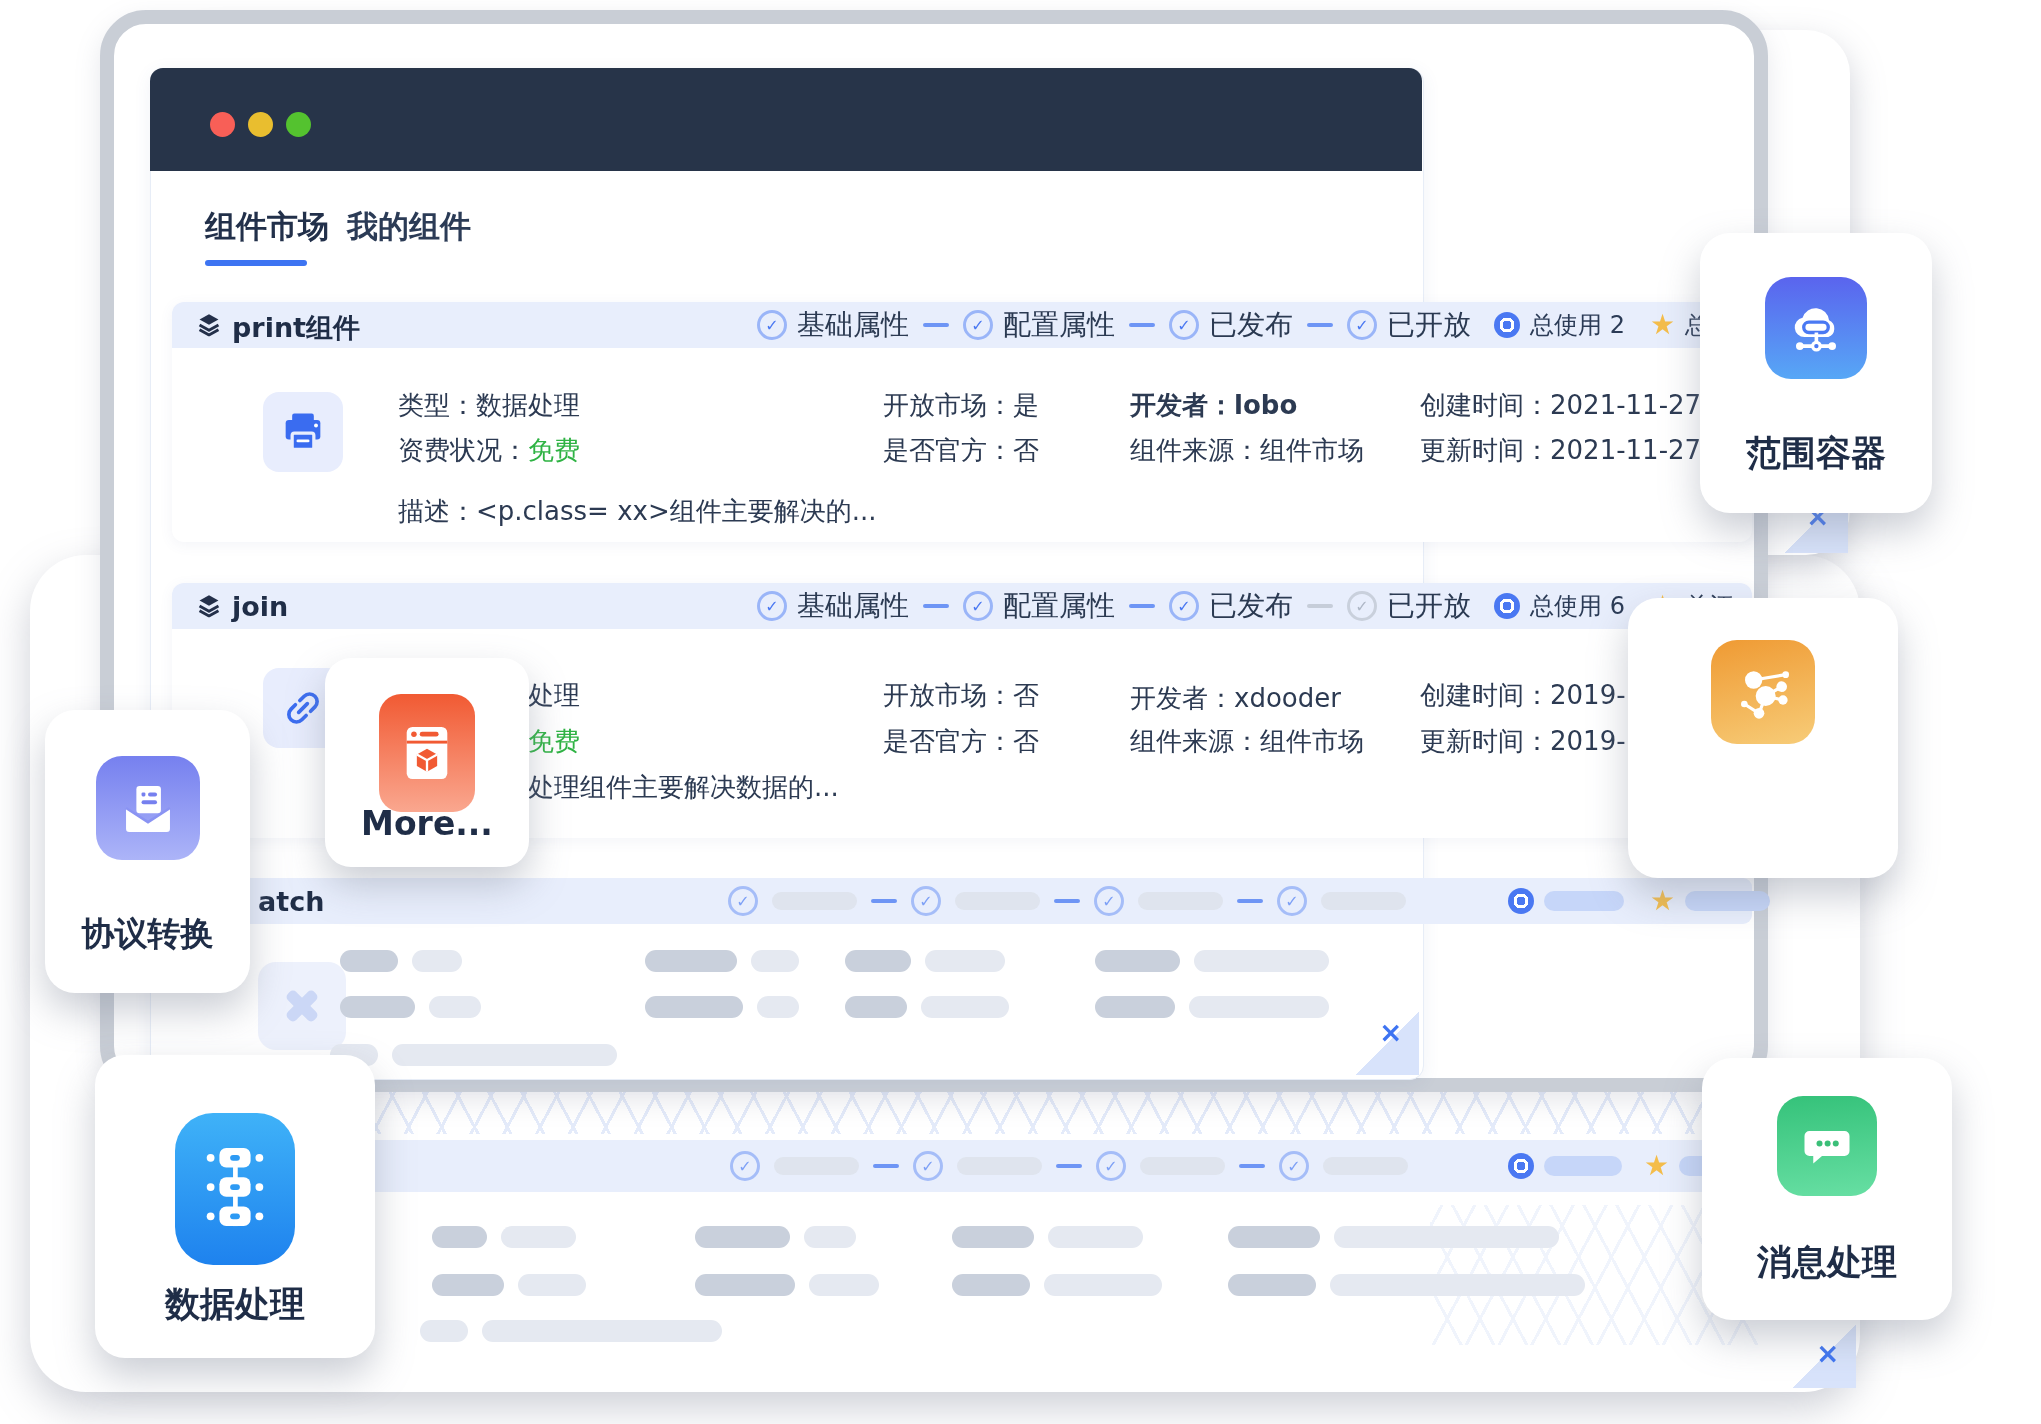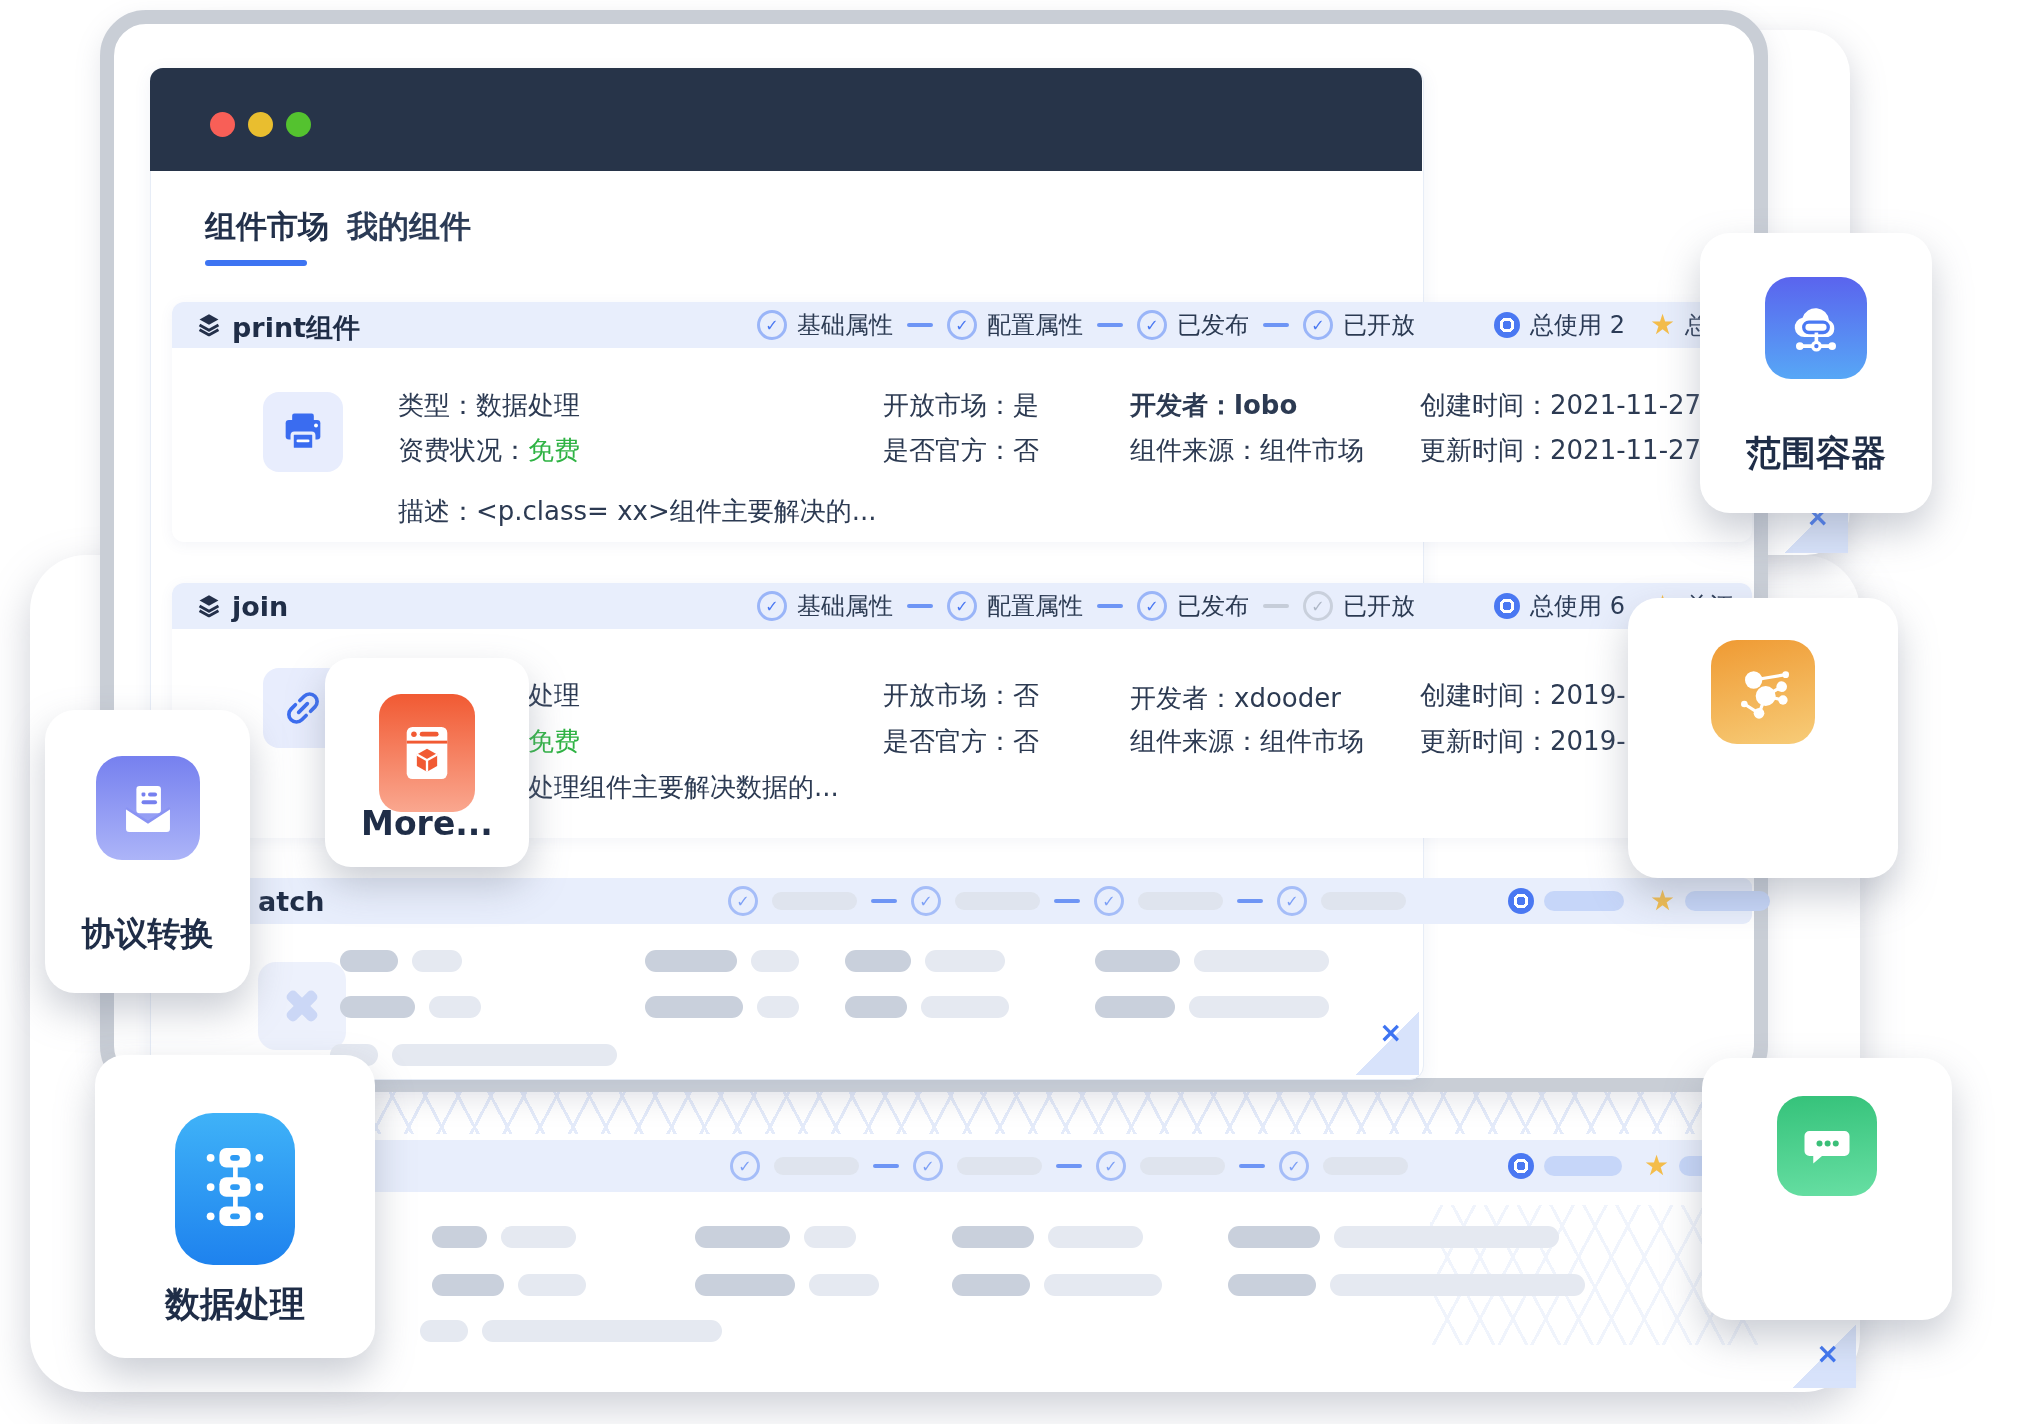--- a/index.html
+++ b/index.html
@@ -30,21 +30,21 @@
              box-shadow:0 3px 14px rgba(80,100,160,.07);}
   .band{position:absolute;left:0;top:0;right:0;height:46px;background:#E8EEFC;border-radius:12px 12px 0 0;}
   .band-free{position:absolute;height:46px;background:#E8EEFC;border-radius:9px;z-index:5;}
   .layers{position:absolute;left:24px;top:10px;width:26px;height:26px;}
   .band-title{position:absolute;left:60px;top:8px;font-size:27px;font-weight:700;color:#1F2D47;white-space:nowrap;}
   .steps{position:absolute;top:0;height:46px;display:flex;align-items:center;gap:14px;}
   .chk{width:30px;height:30px;border-radius:50%;border:3px solid #9AB5F8;box-sizing:border-box;
        display:flex;align-items:center;justify-content:center;font-size:16px;color:#4A78F2;font-weight:700;flex:none;}
   .chk.gray{border-color:#C9D0DC;color:#AEB7C6;}
   .chk.sk{border-color:#A5BDF8;color:#7DA0F6;}
-  .step-label{font-size:24px;font-weight:500;color:#2B3A52;margin-left:-4px;white-space:nowrap;}
+  .step-label{font-size:28px;font-weight:500;color:#2B3A52;margin-left:-4px;white-space:nowrap;}
   .dash{width:26px;height:4px;border-radius:2px;background:#6E95F5;flex:none;}
   .dash.gray{background:#C6CDD9;}
   .stat{position:absolute;top:0;height:46px;display:flex;align-items:center;gap:10px;font-size:24px;color:#2B3B56;white-space:nowrap;}
   .eye{width:26px;height:26px;border-radius:50%;flex:none;
        background:radial-gradient(circle,#4A78F2 0 4.5px,#fff 4.5px 7.5px,#4A78F2 7.5px);}
   .star{font-size:28px;color:#F4BD4B;line-height:1;}
   .tile{position:absolute;left:91px;width:80px;height:80px;border-radius:16px;background:#E8EDFD;
         display:flex;align-items:center;justify-content:center;}
   .frow{position:absolute;font-size:26px;color:#2C3A52;white-space:nowrap;}
   .frow .green{color:#2FB344;}
@@ -455,20 +455,21 @@
 
   <div class="float-card" style="left:1702px;top:1058px;width:250px;height:262px;">
     <div class="fc-tile g-xiaoxi" style="top:38px;width:100px;height:100px;">
       <svg viewBox="0 0 48 48" width="60" height="60">
           <path d="M10 12h28a4 4 0 0 1 4 4v12a4 4 0 0 1-4 4H20l-7 6v-6h-3a4 4 0 0 1-4-4V16a4 4 0 0 1 4-4Z" fill="#fff"></path>
           <circle cx="18" cy="22" r="2.4" fill="#3BBF78"></circle>
           <circle cx="24.5" cy="22" r="2.4" fill="#3BBF78"></circle>
           <circle cx="31" cy="22" r="2.4" fill="#3BBF78"></circle>
         </svg>
     </div>
+    <div class="fc-label" style="bottom:34px;">消息处理</div>
   </div>
 
   <div class="float-card" style="left:45px;top:710px;width:205px;height:283px;">
     <div class="fc-tile g-xieyi" style="top:46px;width:104px;height:104px;">
       <svg viewBox="0 0 48 48" width="62" height="62">
           <rect x="15" y="7" width="19" height="21" rx="2.5" fill="#fff"></rect>
           <rect x="19" y="12" width="3" height="3" rx="1" fill="#7680EF"></rect>
           <rect x="24" y="12" width="7" height="3" rx="1.5" fill="#7680EF"></rect>
           <rect x="19" y="18" width="12" height="3" rx="1.5" fill="#7680EF"></rect>
           <path d="M7 24 24 35 41 24 41 40a2.5 2.5 0 0 1-2.5 2.5h-29A2.5 2.5 0 0 1 7 40Z" fill="#fff"></path>

